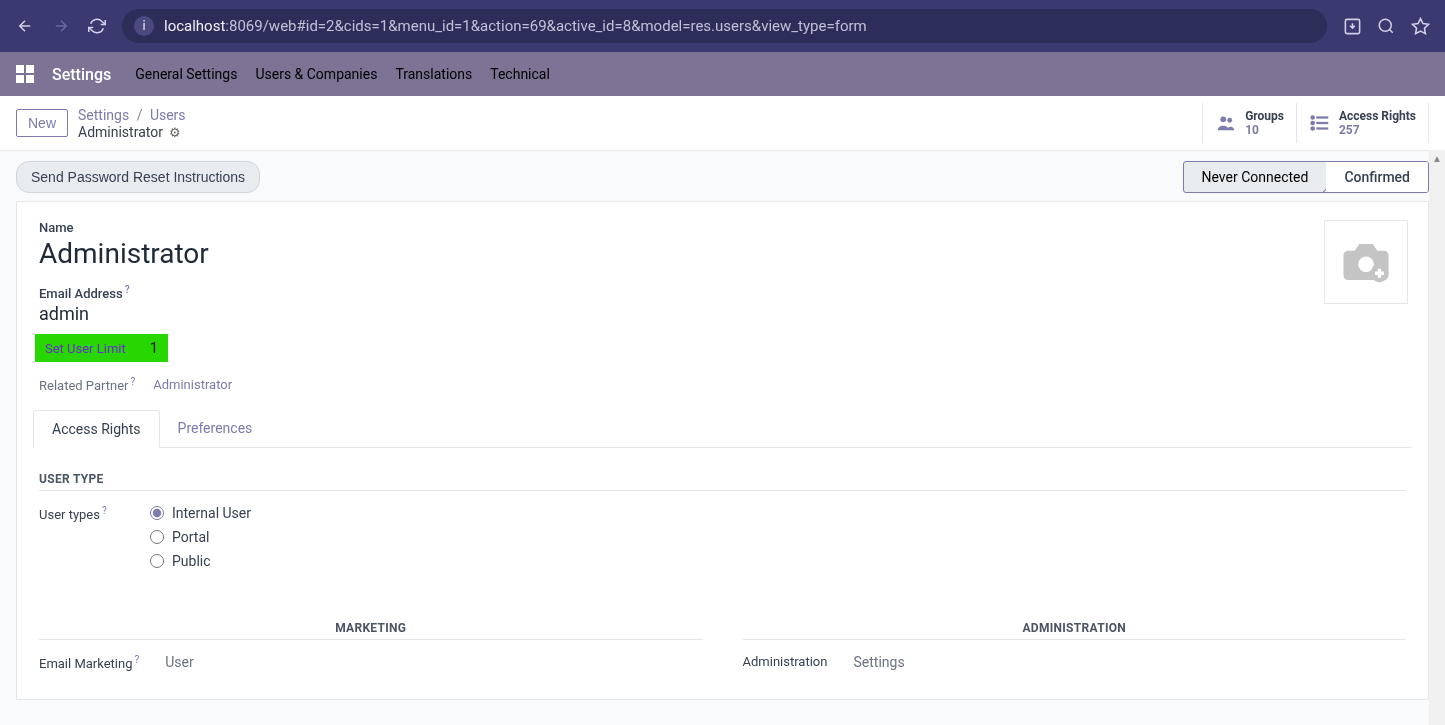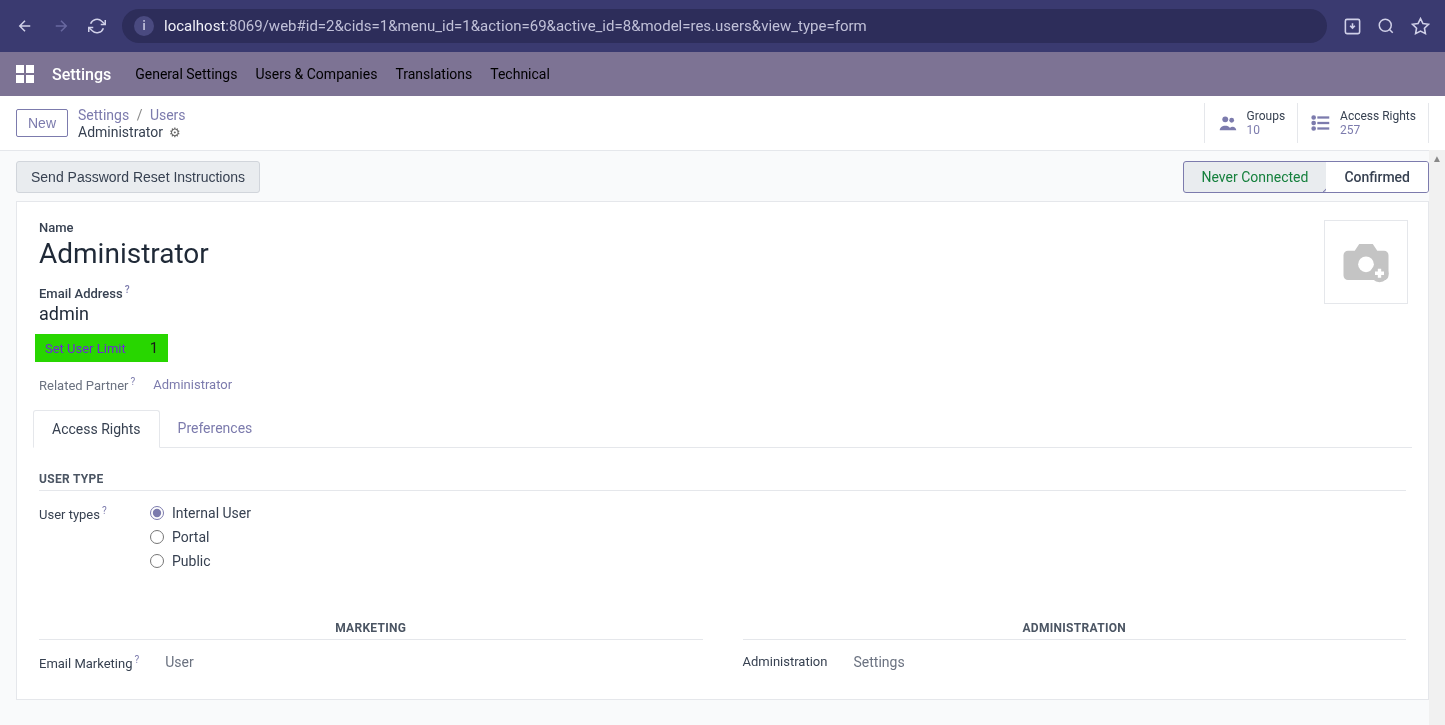--- a/index.html
+++ b/index.html
@@ -29,30 +29,30 @@
   .btn-new { border: 1px solid #7C7BAD; color: #7C7BAD; background: #fff; padding: 5px 11px; font-size: 14px; cursor: pointer; border-radius: 2px; }
   .breadcrumb { font-size: 14px; line-height: 1.3; }
   .breadcrumb a { color: #7C7BAD; text-decoration: none; }
   .breadcrumb .sep { color: #888; margin: 0 4px; }
   .breadcrumb-current { color: #374151; font-size: 14px; display: flex; align-items: center; gap: 6px; }
   .gear-small { color: #666; font-size: 13px; }
   .cp-right { display: flex; gap: 0; }
   .stat-btn { display: flex; align-items: center; gap: 8px; padding: 6px 12px; border-left: 1px solid #e5e7eb; cursor: pointer; }
   .stat-btn:last-child { border-right: 1px solid #e5e7eb; }
   .stat-icon { width: 22px; height: 22px; color: #7C7BAD; display: flex; align-items: center; justify-content: center; }
-  .stat-text { line-height: 1.2; }
+  .stat-text { line-height: 1.2; font-weight: bold; }
   .stat-label { font-size: 12px; color: #374151; }
   .stat-val { font-size: 12px; color: #7C7BAD; }
   
   
   .main-wrap { padding: 10px 16px 0 16px; position: relative; }
   .statusbar-row { display: flex; justify-content: space-between; align-items: center; margin-bottom: 8px; }
-  .btn-send { background: #e9ecef; border: 1px solid #d1d5db; padding: 7px 14px; font-size: 14px; color: #374151; cursor: pointer; border-radius: 3px; }
+  .btn-send { background: #e9ecef; border: 1px solid #d1d5db; padding: 7px 14px; font-size: 14px; color: #374151; cursor: pointer; border-radius: 13px; }
   .status-pills { display: flex; border: 1px solid #7C7BAD; border-radius: 3px; overflow: hidden; background:#e9ecef; }
-  .status-pill { padding: 7px 18px; font-size: 14px; color: #15803d; position: relative; }
+  .status-pill { padding: 7px 18px; font-size: 14px; color: #000000; position: relative; }
   .status-pill.active { background: #fff; color: #374151; font-weight: 500; }
   .status-pill.first::after {
     content: ""; position: absolute; right: -9px; top: 0; bottom: 0; width: 18px;
     border-right: 1px solid #7C7BAD; border-top: 1px solid #7C7BAD;
     transform: rotate(45deg) scaleY(0.82); transform-origin: center; background: #e9ecef;
   }
   
   .form-sheet { background: #fff; border: 1px solid #e5e7eb; padding: 18px 22px; position: relative; }
   .avatar-box { position: absolute; right: 20px; top: 18px; width: 84px; height: 84px; border: 1px solid #e5e7eb; display: flex; align-items: center; justify-content: center; background: #fff; }
   .avatar-box svg { color: #c4c4c4; }

